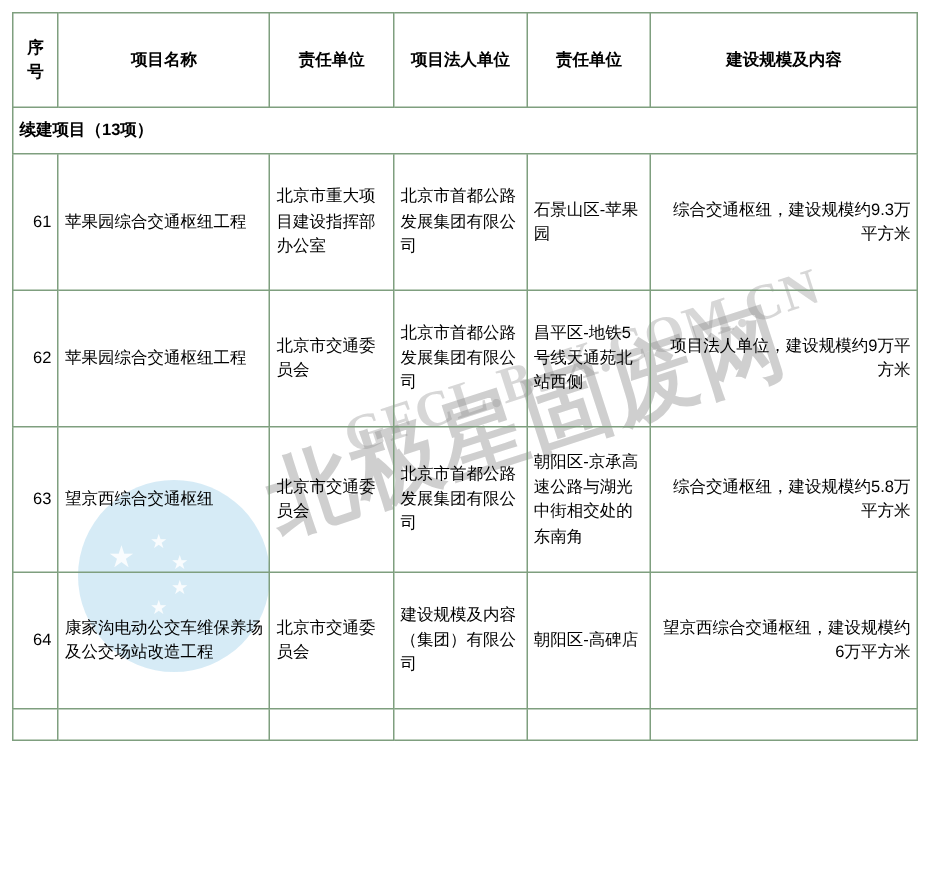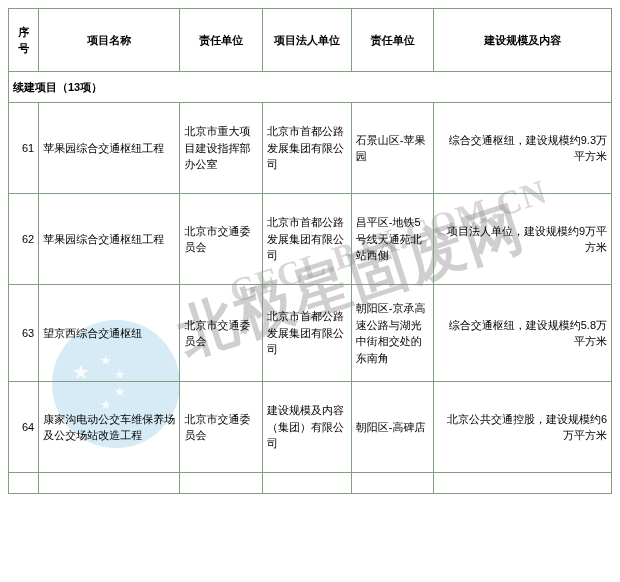--- a/index.html
+++ b/index.html
@@ -207,21 +207,21 @@
         <td class="c-site">朝阳区-京承高速公路与湖光中街相交处的东南角</td>
         <td class="c-scale">综合交通枢纽，建设规模约5.8万平方米</td>
       </tr>
 
       <tr class="data-row">
         <td class="c-no">64</td>
         <td class="c-name">康家沟电动公交车维保养场及公交场站改造工程</td>
         <td class="c-unit">北京市交通委员会</td>
         <td class="c-legal">建设规模及内容（集团）有限公司</td>
         <td class="c-site">朝阳区-高碑店</td>
-        <td class="c-scale">北京公共交通控股，建设规模约6万平方米</td>
+        <td class="c-scale">望京西综合交通枢纽，建设规模约6万平方米</td>
       </tr>
 
       <tr class="last-row">
         <td></td>
         <td></td>
         <td></td>
         <td></td>
         <td></td>
         <td></td>
       </tr>

